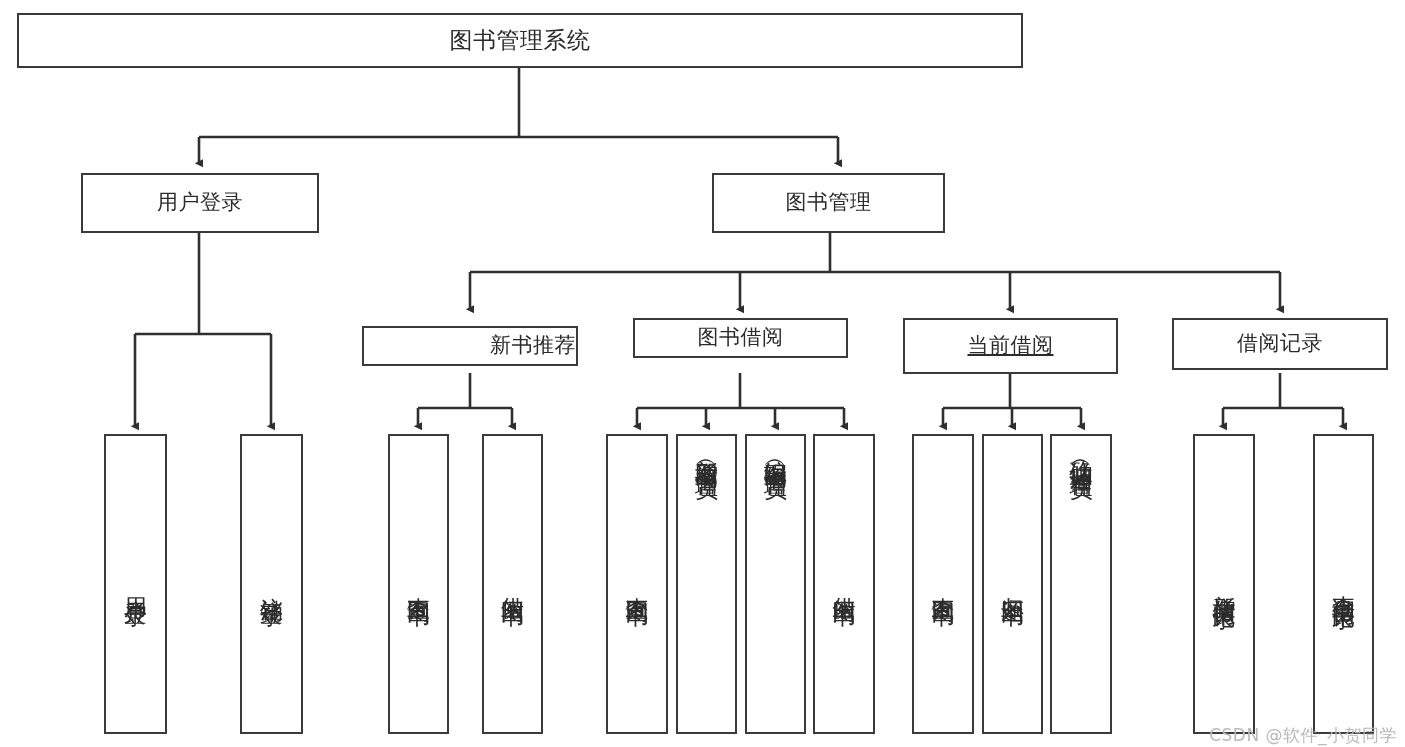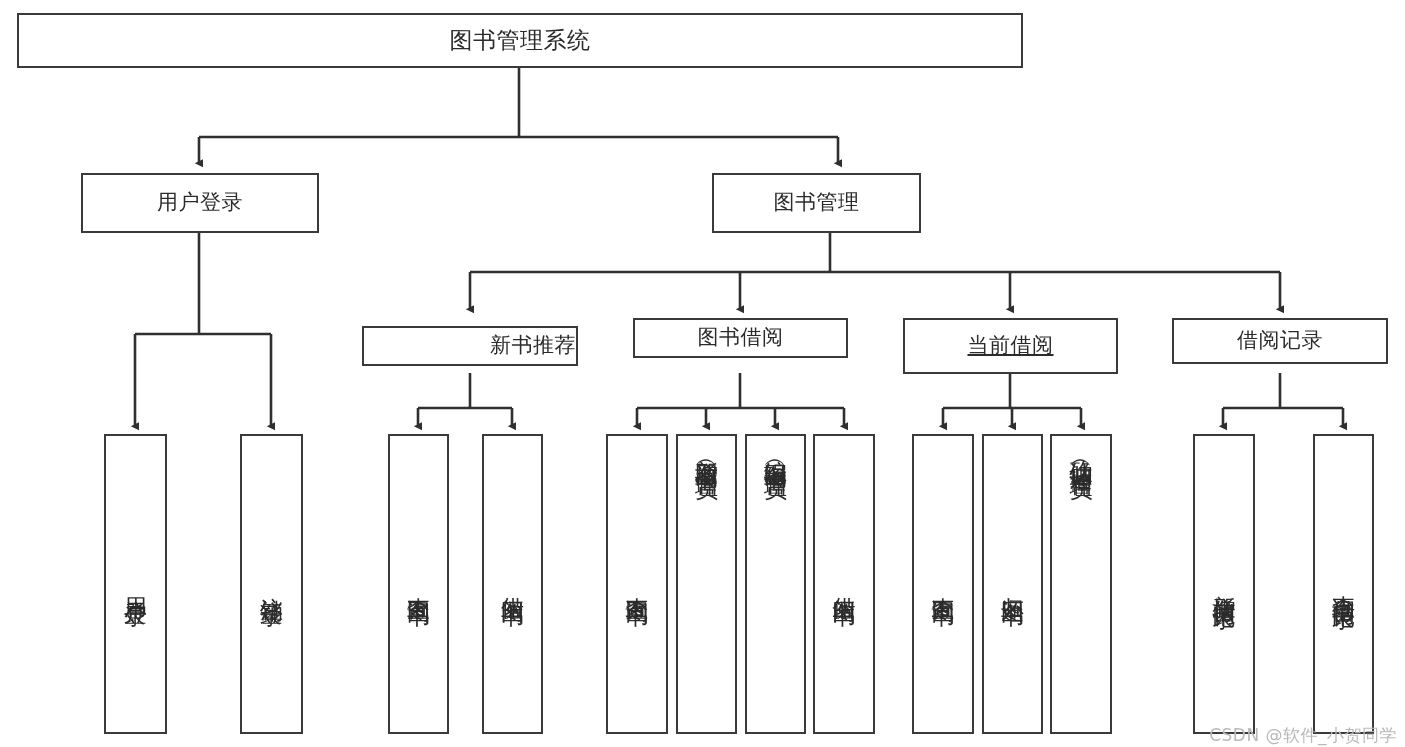--- a/index.html
+++ b/index.html
@@ -131,34 +131,34 @@
     </g>
   </svg>
 
   <div class="node-box horizontal-node node-root" style="left:17px; top:13px; width:1006px; height:55px;">
     <span class="node-label">图书管理系统</span>
   </div>
 
   <div class="node-box horizontal-node" style="left:81px; top:173px; width:238px; height:60px;">
     <span class="node-label">用户登录</span>
   </div>
-  <div class="node-box horizontal-node" style="left:712px; top:173px; width:209px; height:60px;">
+  <div class="node-box horizontal-node" style="left:712px; top:173px; width:233px; height:60px;">
     <span class="node-label">图书管理</span>
   </div>
 
   <div class="node-box horizontal-node" style="left:362px; top:326px; width:216px; height:40px;justify-content:flex-end;">
     <span class="node-label">新书推荐</span>
   </div>
   <div class="node-box horizontal-node" style="left:633px; top:318px; width:215px; height:40px;">
     <span class="node-label">图书借阅</span>
   </div>
   <div class="node-box horizontal-node" style="left:903px; top:318px; width:215px; height:56px;text-decoration:underline;">
     <span class="node-label">当前借阅</span>
   </div>
-  <div class="node-box horizontal-node" style="left:1172px; top:318px; width:216px; height:46px;">
+  <div class="node-box horizontal-node" style="left:1172px; top:318px; width:216px; height:52px;">
     <span class="node-label">借阅记录</span>
   </div>
 
   <div class="node-box vertical-node center-text" style="left:104px; top:434px; width:63px; height:300px;">
     <span class="node-label">用户登录</span>
   </div>
   <div class="node-box vertical-node center-text" style="left:240px; top:434px; width:63px; height:300px;">
     <span class="node-label">注销登录</span>
   </div>
 

